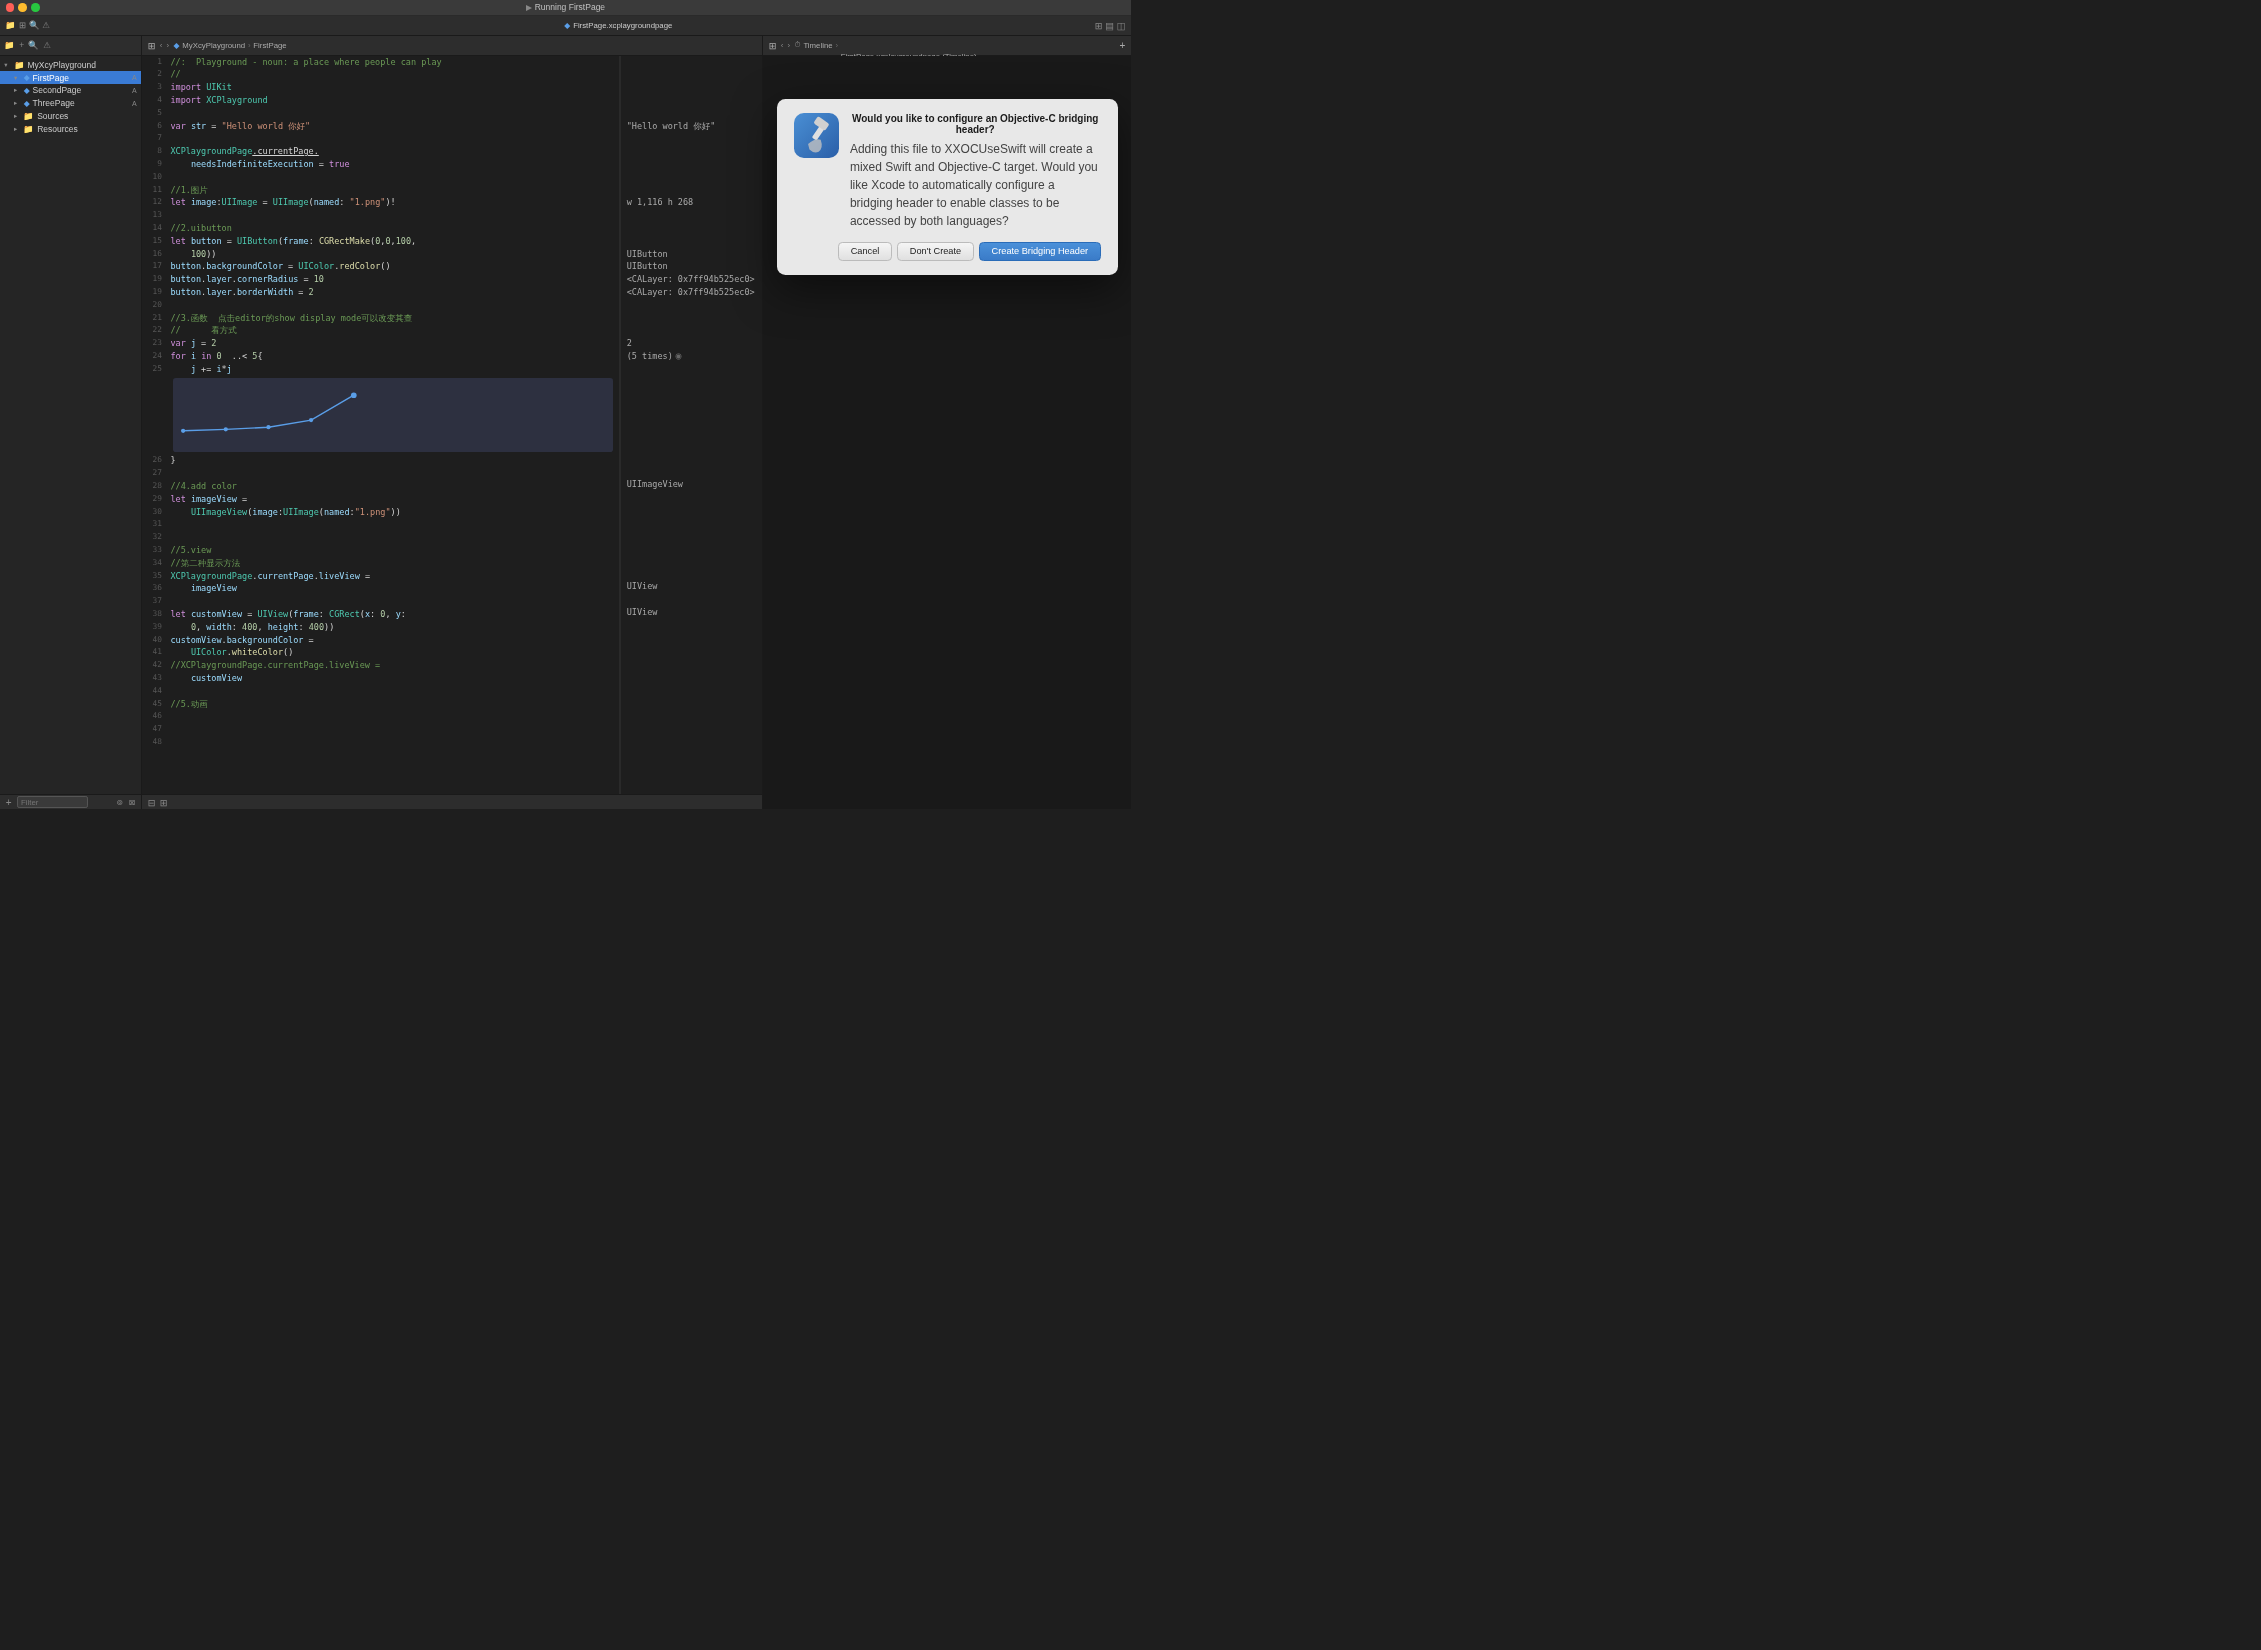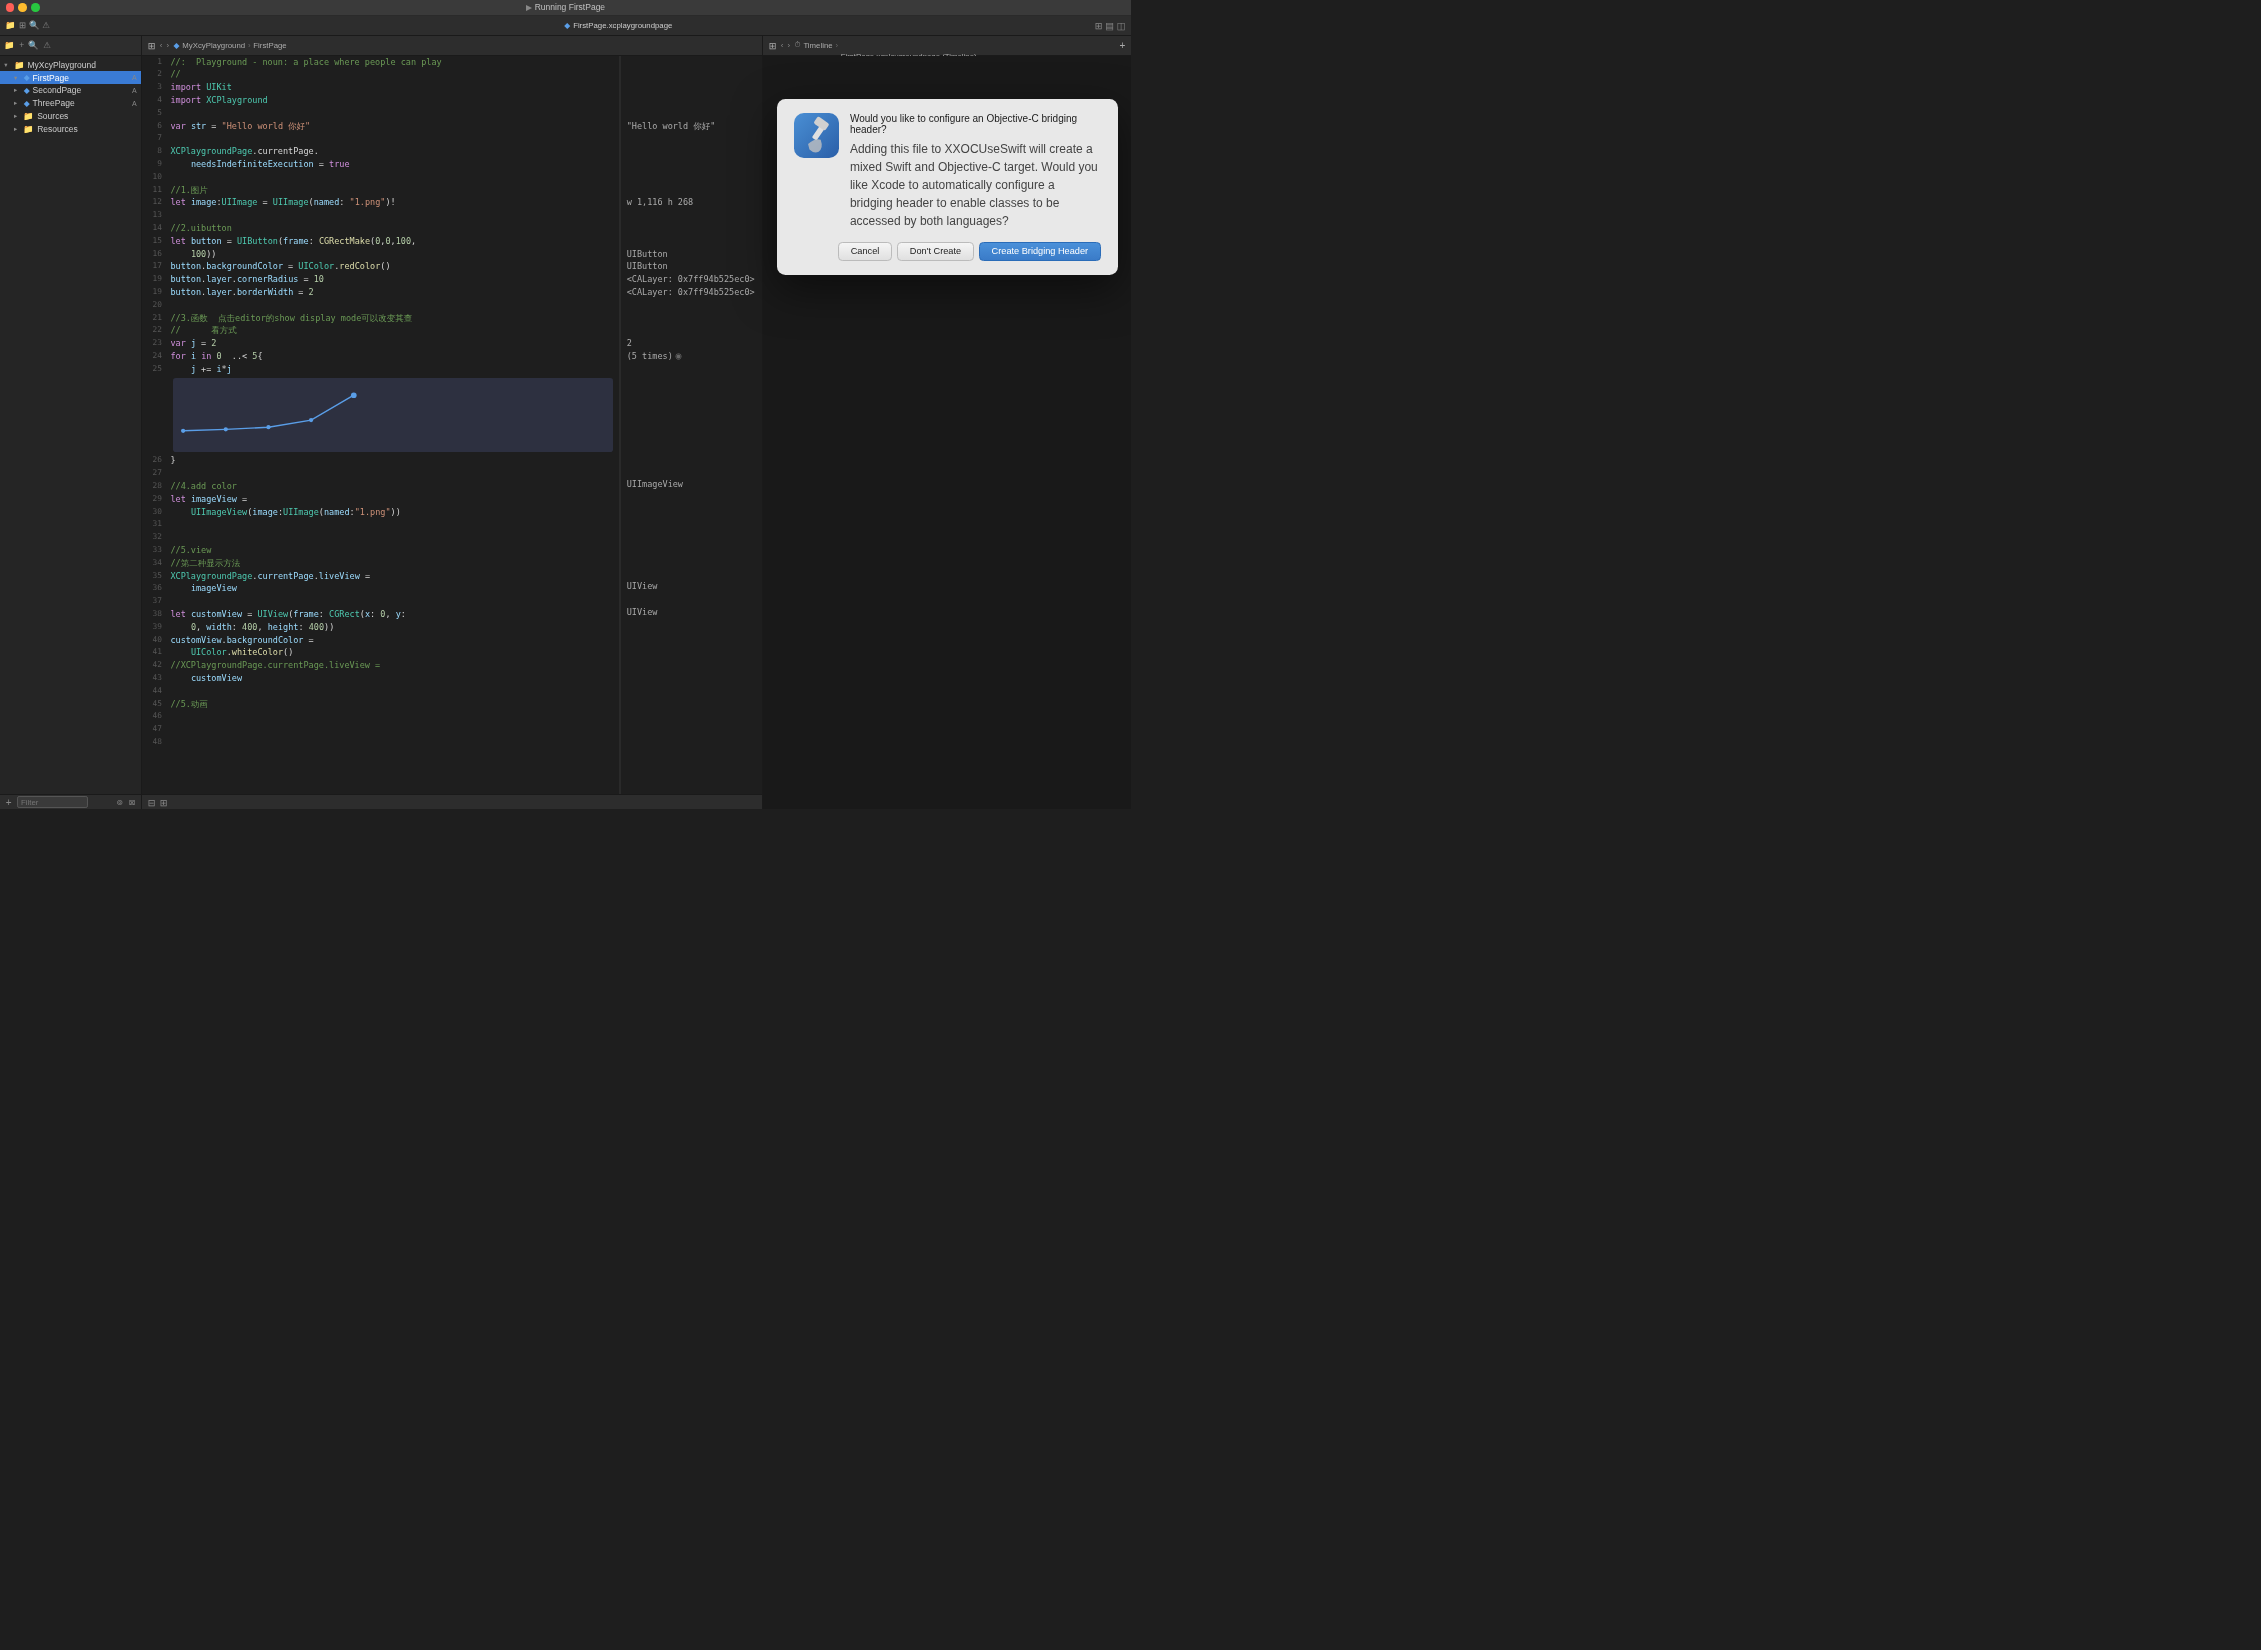--- a/index.html
+++ b/index.html
@@ -247,23 +247,24 @@
     }
     .dialog-icon svg {
       width: 45px;
       height: 45px;
     }
     .dialog-text {
       flex: 1;
     }
     .dialog-title {
       font-size: 10px;
-      font-weight: 400;
+      font-weight: 700;
       color: #1a1a1a;
       margin-bottom: 5.7px;
+      text-align: center;
     }
     .dialog-message {
       font-size: 12px;
       color: #444;
       line-height: 1.5;
     }
     .dialog-buttons {
       display: flex;
       justify-content: flex-end;
       gap: 5.7px;
@@ -304,21 +305,21 @@
     }
 
     
     .kw-comment { color: #6a9955; }
     .kw-keyword { color: #cf8fdb; }
     .kw-type { color: #4ec9b0; }
     .kw-string { color: #ce9178; }
     .kw-number { color: #b5cea8; }
     .kw-func { color: #dcdcaa; }
     .kw-var { color: #9cdcfe; }
-    .kw-plain { color: #d4d4d4; }
+    .kw-plain { color: #d4d4d4; text-decoration: underline; }
 
     
     .graph-container {
       background: #2d3040;
       border-radius: 2.8px;
       margin: 2.8px 5.7px;
       padding: 2.8px;
     }
 
     

